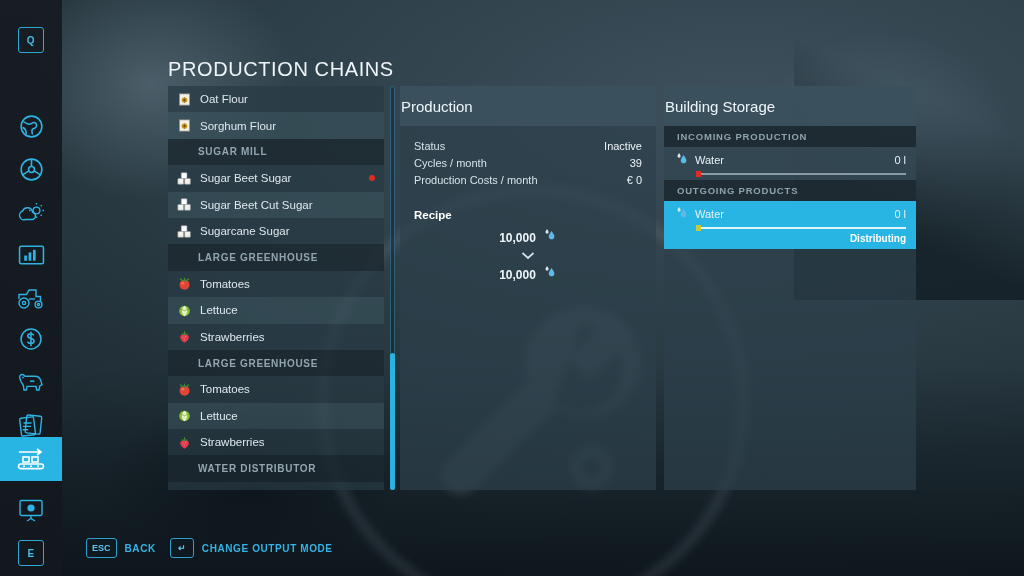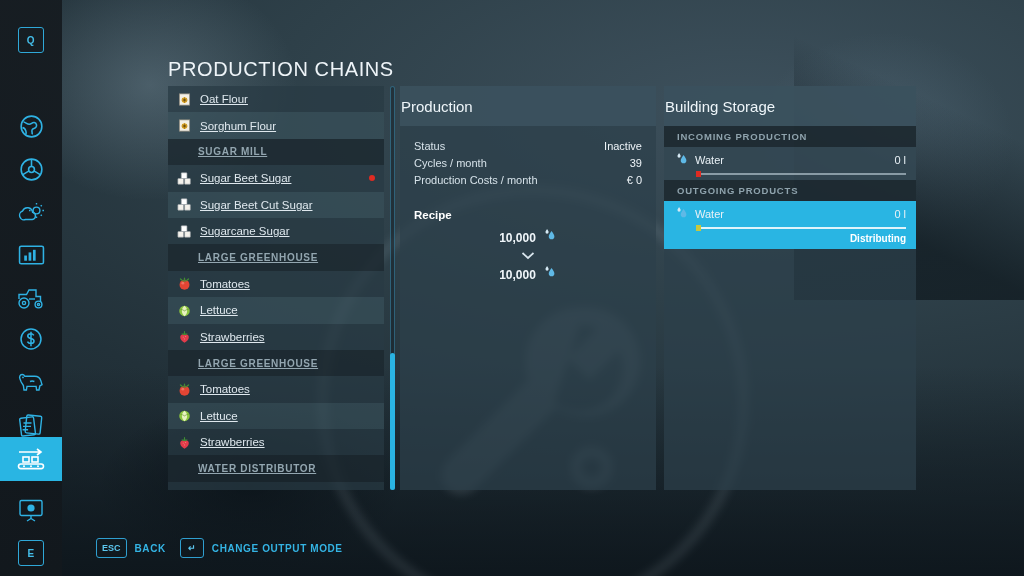--- a/index.html
+++ b/index.html
@@ -83,21 +83,21 @@
   .panel { position:absolute; z-index:4; }
 
   
   #chain-list {
     left:168px; top:86px; width:216px; height:404px;
     overflow:hidden;
   }
   .row {
     height:26.4px; display:flex; align-items:center;
     padding-left:8px; position:relative;
-    font-size:11.5px; color:#dfe8ee;text-decoration:underline;
+    font-size:11.5px; color:#dfe8ee;
   }
   .row.odd  { background:rgba(40,58,68,.72); }
   .row.even { background:rgba(56,79,89,.72); }
   .row.group {
     background:rgba(28,40,47,.82);
     font-size:10px; font-weight:bold; letter-spacing:.7px;
     color:#93a6b0; padding-left:30px;
   }
   .row .ico { width:17px; height:17px; margin-right:7px; flex:0 0 17px;
               display:flex; align-items:center; justify-content:center; }
@@ -164,21 +164,21 @@
   .store-row.sel .bar { background:rgba(255,255,255,.85); }
   .store-row .bar .mark {
     position:absolute; left:0; top:-2px; width:5px; height:6px;
   }
   .store-row .foot {
     text-align:right; font-size:10px; color:#ffffff;
     font-weight:bold; margin-top:4px;
   }
 
   
-  #helpbar { position:absolute; left:96px; bottom:18px; display:flex;
+  #helpbar { position:absolute; left:86px; bottom:18px; display:flex;
              align-items:center; gap:14px; z-index:6; }
   .help { display:flex; align-items:center; gap:8px; }
   .help .cap {
     min-width:24px; height:20px; padding:0 5px;
     border:1.5px solid #2f9fd0; border-radius:3px;
     display:flex; align-items:center; justify-content:center;
     font-size:9px; font-weight:bold; color:#5cc6ee;
   }
   .help .txt {
     font-size:10px; font-weight:bold; letter-spacing:.6px; color:#34b4e4;

